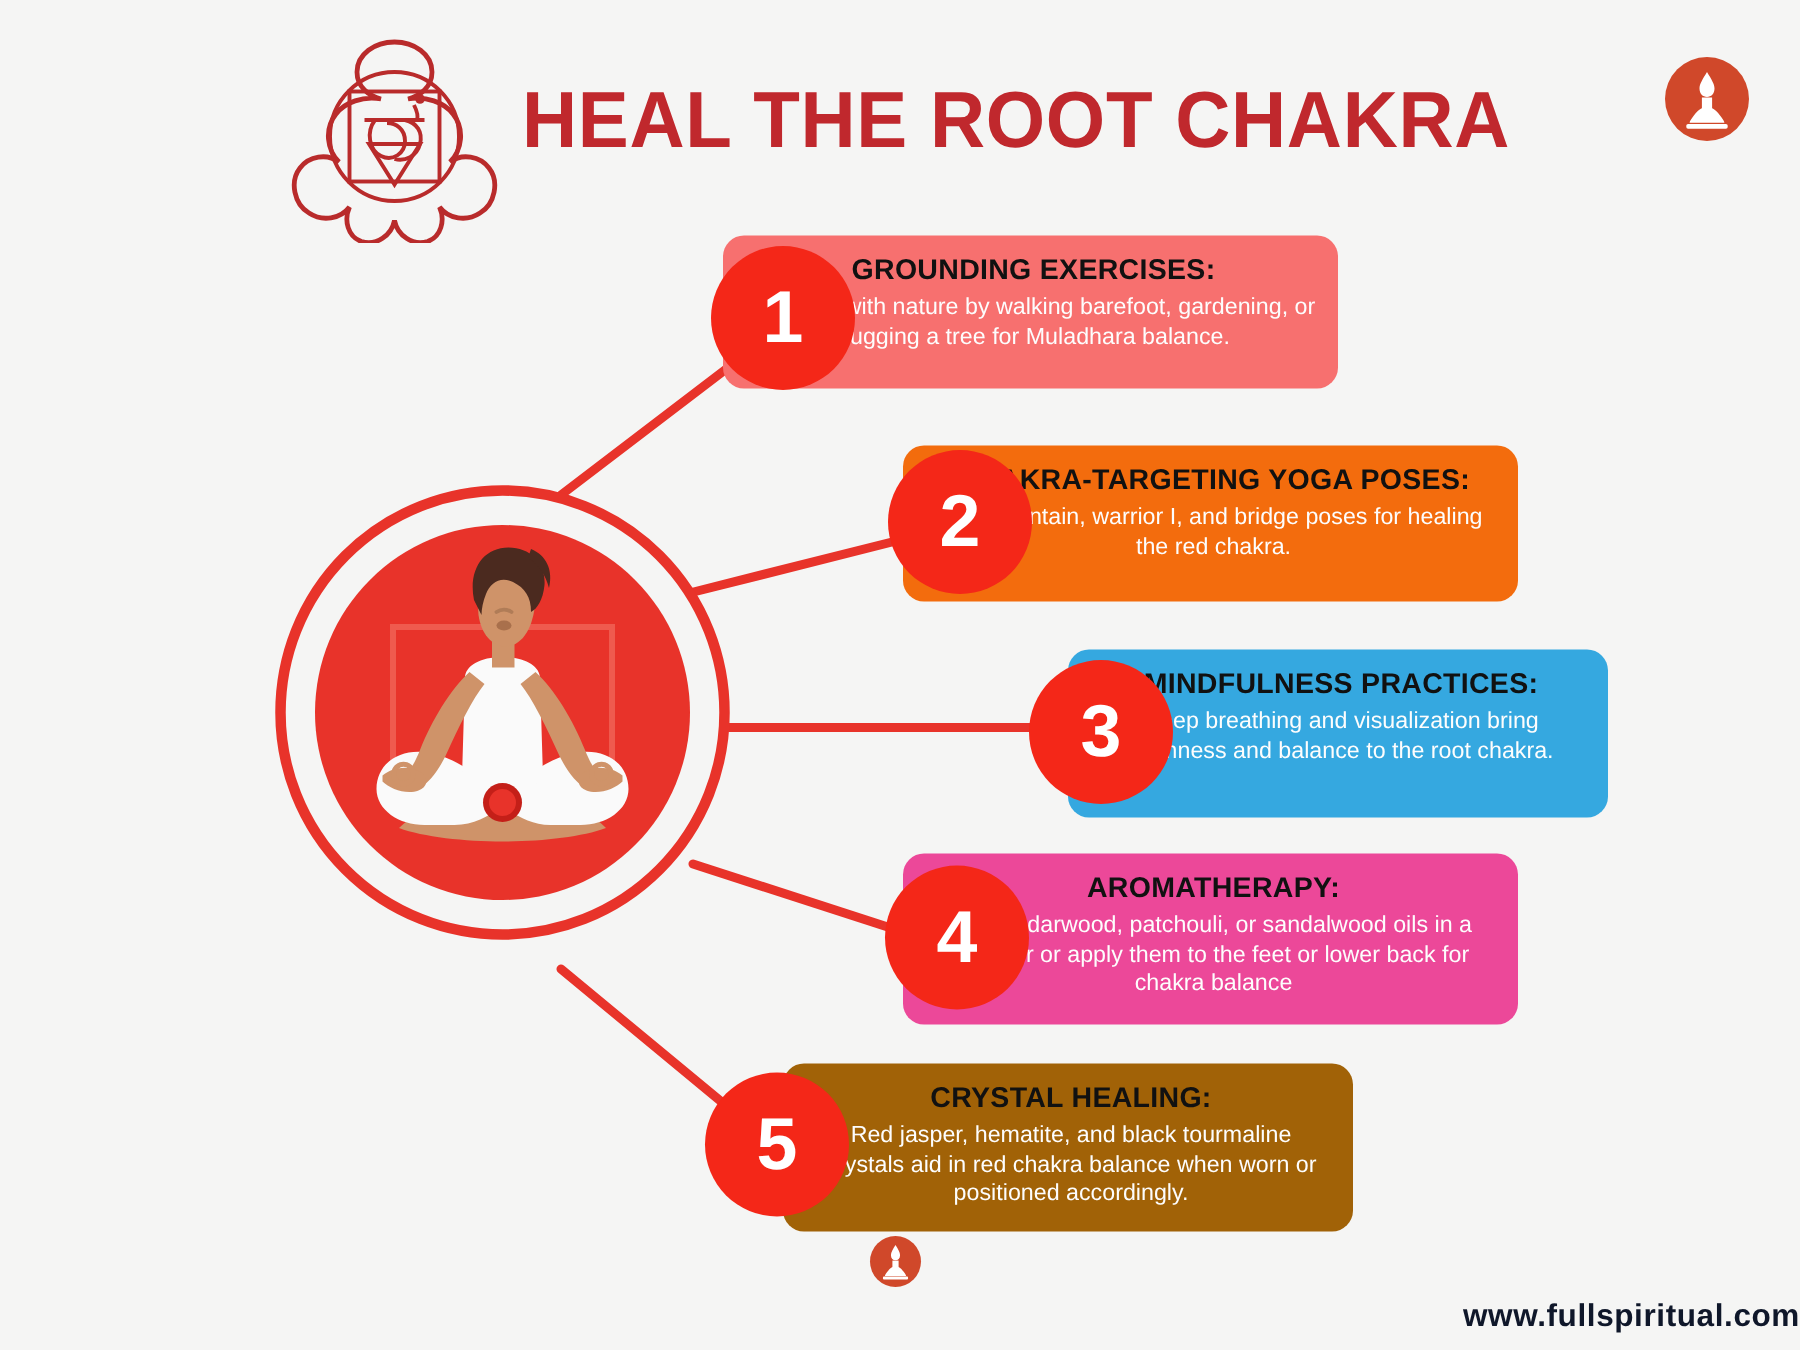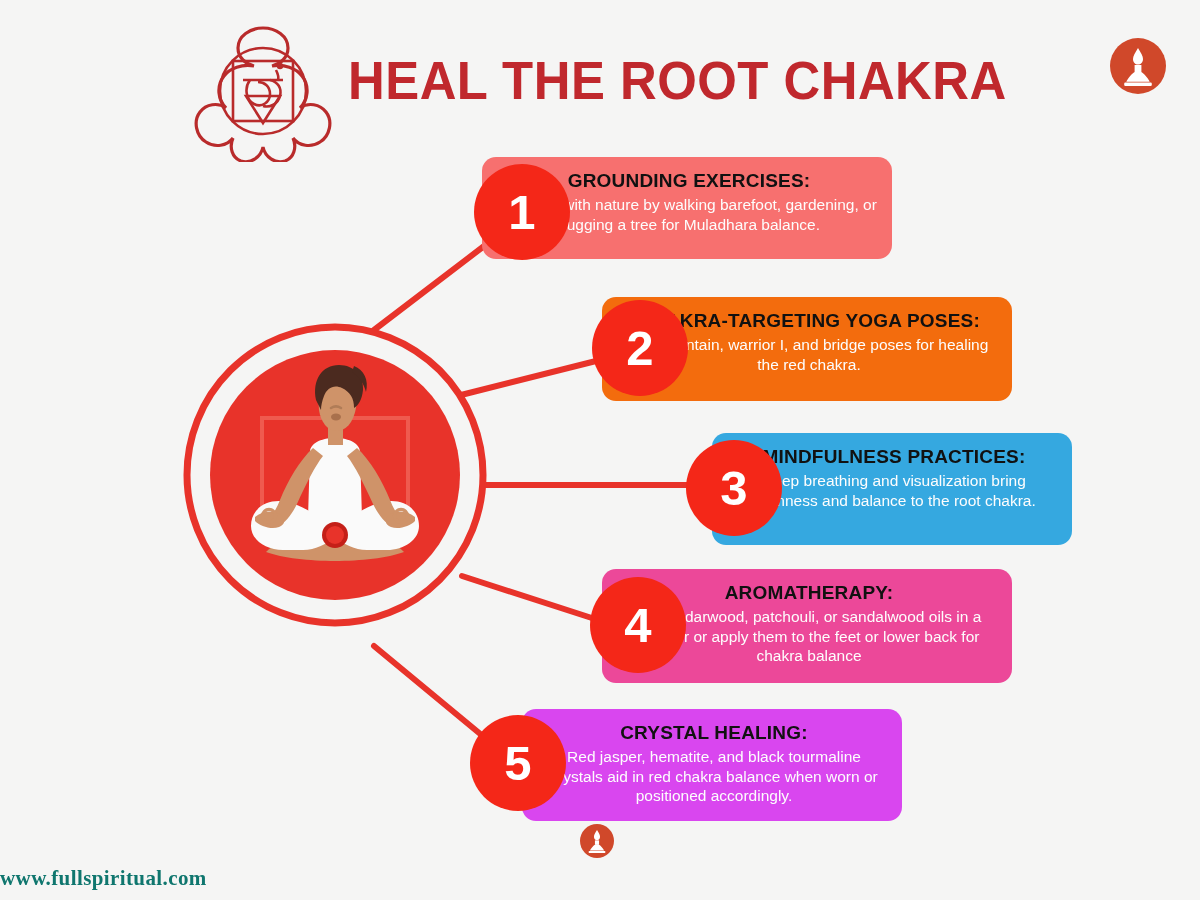--- a/index.html
+++ b/index.html
@@ -111,41 +111,40 @@
 
   #card-2 { left: 602px; top: 297px; width: 410px; height: 104px; background: #f36c0d; }
   #num-2  { left: 592px; top: 300px; }
 
   #card-3 { left: 712px; top: 433px; width: 360px; height: 112px; background: #35a8e0; }
   #num-3  { left: 686px; top: 440px; }
 
   #card-4 { left: 602px; top: 569px; width: 410px; height: 114px; background: #ec4899; }
   #num-4  { left: 590px; top: 577px; }
 
-  #card-5 { left: 522px; top: 709px; width: 380px; height: 112px; background: #d946ef; }
+  #card-5 { left: 522px; top: 709px; width: 380px; height: 112px; background: #a16207; }
   #num-5  { left: 470px; top: 715px; }
 
   
   #brand-badge-footer {
     position: absolute;
     left: 580px; top: 824px;
     width: 34px; height: 34px;
     border-radius: 50%;
     background: #d0482a;
   }
   #footer-url {
     position: absolute;
     left: 0; top: 866px;
     width: 1200px;
-    text-align: left;
+    text-align: right;
     font-size: 21px;
     font-weight: bold;
-    color: #0f766e;
+    color: #0f172a;
     letter-spacing: 0.4px;
-    font-family: Liberation Serif, serif;
   }
 </style>
 </head>
 <body>
 
 <div id="canvas">
 
   <div id="header">
 
     <div id="chakra-symbol">

